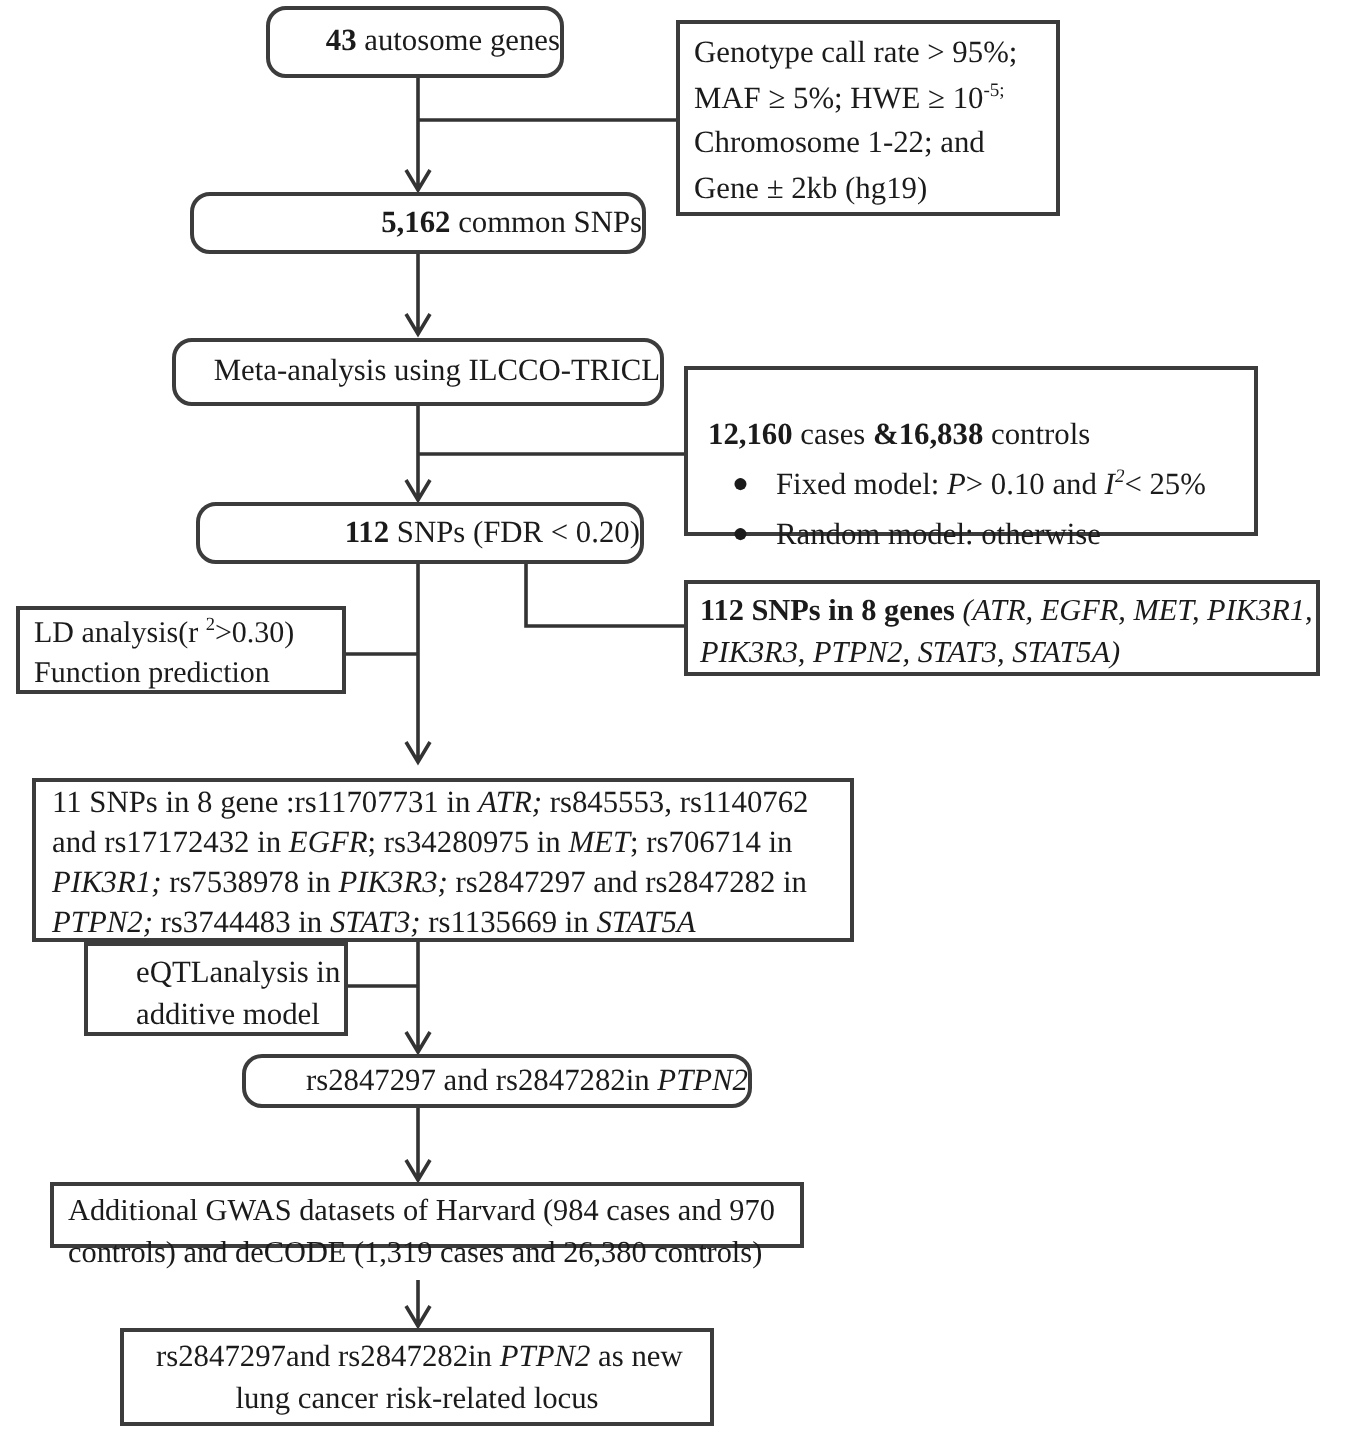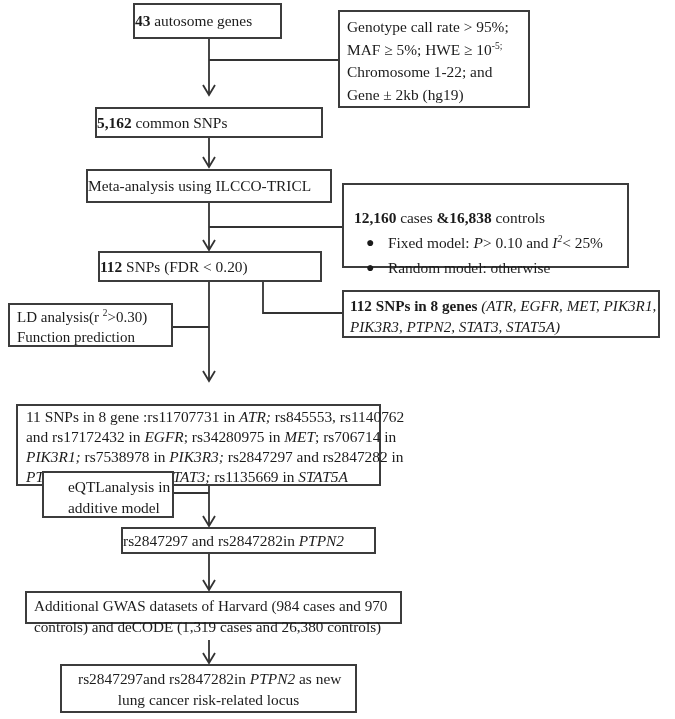--- a/index.html
+++ b/index.html
@@ -7,38 +7,38 @@
   #stage{
     position:relative;width:675px;height:719px;background:#ffffff;
     font-family:"Liberation Serif","DejaVu Serif",serif;color:#1b1b1b;
     overflow:hidden;
   }
   #connectors{position:absolute;left:0;top:0;width:675px;height:719px;z-index:1;}
   .box{
     position:absolute;box-sizing:border-box;background:#ffffff;
     border:2px solid #3c3c3c;font-size:15.4px;line-height:20px;z-index:2;
   }
-  .center{display:flex;align-items:center;justify-content:flex-start;text-align:center;}
+  .center{display:flex;align-items:center;justify-content:flex-end;text-align:center;border-radius:10px;}
   .pre{white-space:pre;}
   .b{font-weight:bold;}
   .i{font-style:italic;}
   .sup{vertical-align:super;font-size:0.62em;line-height:0;}
   
   .bx-autosome{left:133px;top:3px;width:149px;height:36px;}
   .bx-criteria{left:338px;top:10px;width:192px;height:98px;padding:4px 7px;line-height:22.5px;}
-  .bx-snps{left:95px;top:96px;width:228px;height:31px;margin-top:11px;}
+  .bx-snps{left:95px;top:96px;width:228px;height:31px;}
   .bx-meta{left:86px;top:169px;width:246px;height:34px;}
   .bx-cases{left:342px;top:183px;width:287px;height:85px;padding:23px 10px;}
   .bx-cases .bullets{margin-top:2px;}
   .bullet-row{display:flex;padding-left:12px;margin-top:4px;line-height:21px;}
   .bullet-mark{width:22px;flex:0 0 22px;font-size:14px;}
   .bx-fdr{left:98px;top:251px;width:224px;height:31px;}
   .bx-ld{left:8px;top:303px;width:165px;height:44px;padding:2px 7px;font-size:15px;line-height:20px;}
   .bx-genes8{left:342px;top:290px;width:318px;height:48px;padding:3px 4px 3px 6px;font-size:15.2px;line-height:21px;}
-  .bx-snps11{left:16px;top:404px;width:365px;height:82px;padding:1px 8px;line-height:20px;}
+  .bx-snps11{left:16px;top:389px;width:411px;height:82px;padding:1px 8px;line-height:20px;}
   .bx-eqtl{left:42px;top:471px;width:132px;height:47px;padding:3px 24px;line-height:21px;}
   .bx-ptpn2{left:83px;top:527px;width:255px;height:27px;margin-left:38px;}
   .bx-gwas{left:25px;top:591px;width:377px;height:33px;padding:2px 7px;font-size:15.2px;line-height:21px;}
   .bx-final{left:60px;top:664px;width:297px;height:49px;padding:2px 16px;line-height:21px;text-align:center;}
 </style>
 </head>
 <body>
 
 <div id="stage">
 

